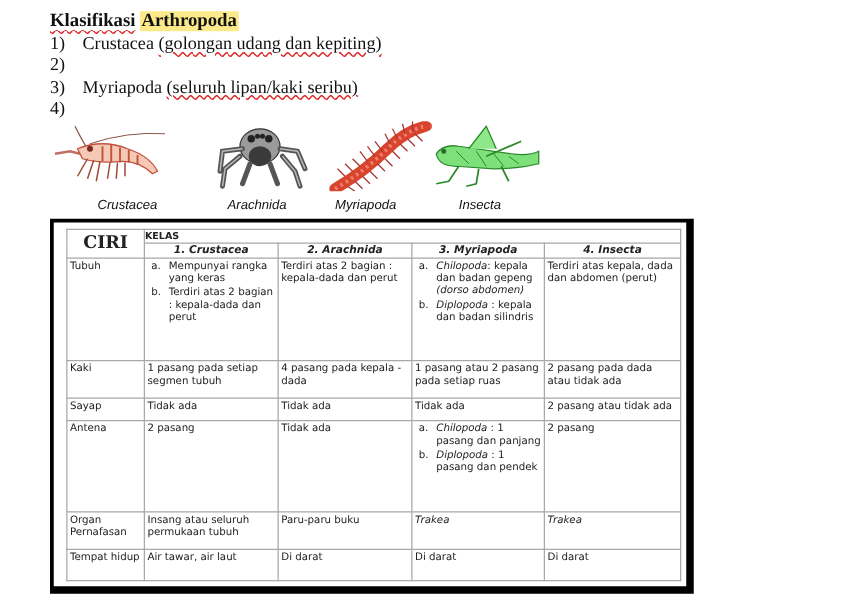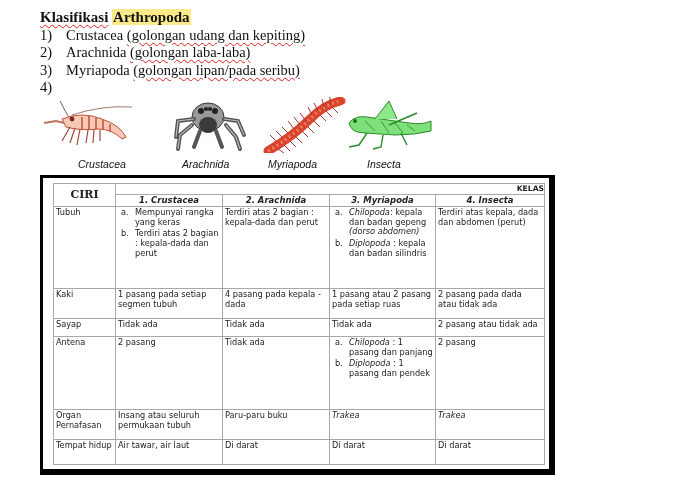--- a/index.html
+++ b/index.html
@@ -16,22 +16,22 @@
 
   .figures { position:absolute; left:40px; top:97px; width:420px; height:78px; }
   .fig { position:absolute; top:0; height:56px; }
   .figlabel { position:absolute; top:61px; font-family:"Liberation Sans", sans-serif; font-style:italic; font-size:10.5px; color:#111; }
 
   .frame { position:absolute; left:40px; top:175px; width:506px; height:291px; border:3px solid #000; border-right-width:6px; border-bottom-width:6px; background:#fff; }
 
   table.ciri { position:absolute; left:53px; top:183px; border-collapse:collapse; font-family:"DejaVu Sans", sans-serif; font-size:8.2px; line-height:9.6px; color:#222; table-layout:fixed; }
   table.ciri td, table.ciri th { border:1px solid #a8a8a8; vertical-align:top; padding:1px 2px; text-align:left; }
   table.ciri th { font-weight:bold;text-align:center; }
-  table.ciri .hdr-ciri { text-align:center; vertical-align:middle; font-family:"DejaVu Serif", serif; font-size:11px; }
-  table.ciri .hdr-kelas { text-align:right; padding:0; font-size:7.6px; }
+  table.ciri .hdr-ciri { text-align:center; vertical-align:middle; font-family:"DejaVu Serif", serif; font-size:14px; }
+  table.ciri .hdr-kelas { text-align:left; padding:0; font-size:7.6px; }
   table.ciri .hdr-class { font-style:italic; font-size:8.5px; }
   table.ciri ol { margin:0; padding:0; list-style:none; }
   table.ciri ol li { display:flex; margin-bottom:2px; }
   table.ciri ol li .m { width:14px; padding-left:3px; flex:none; }
   table.ciri ol li .t { flex:1; }
   .it { font-style:italic; }
 </style>
 </head>
 <body>
 
@@ -40,25 +40,24 @@
   <span class="hl">Arthropoda</span>
 </div>
 
 <ol class="list">
   <li>
     <span class="num">1)</span>
     <span><span>Crustacea</span> <span class="sq">(golongan udang dan kepiting)</span></span>
   </li>
   <li>
     <span class="num">2)</span>
-    <span><span>Arachnida</span> <span class="sq">(golongan laba-laba)</span></span>
   </li>
   <li>
     <span class="num">3)</span>
-    <span><span>Myriapoda</span> <span class="sq">(golongan lipan/pada seribu)</span></span>
+    <span><span>Myriapoda</span> <span class="sq">(seluruh lipan/kaki seribu)</span></span>
   </li>
   <li>
     <span class="num">4)</span>
   </li>
 </ol>
 
 <div class="figures">
 
   <svg class="fig" style="left:2px;width:92px;" viewBox="0 0 92 56">
     <path d="M18 4 Q24 16 28 22" stroke="#8a5548" stroke-width="1" fill="none"></path>

